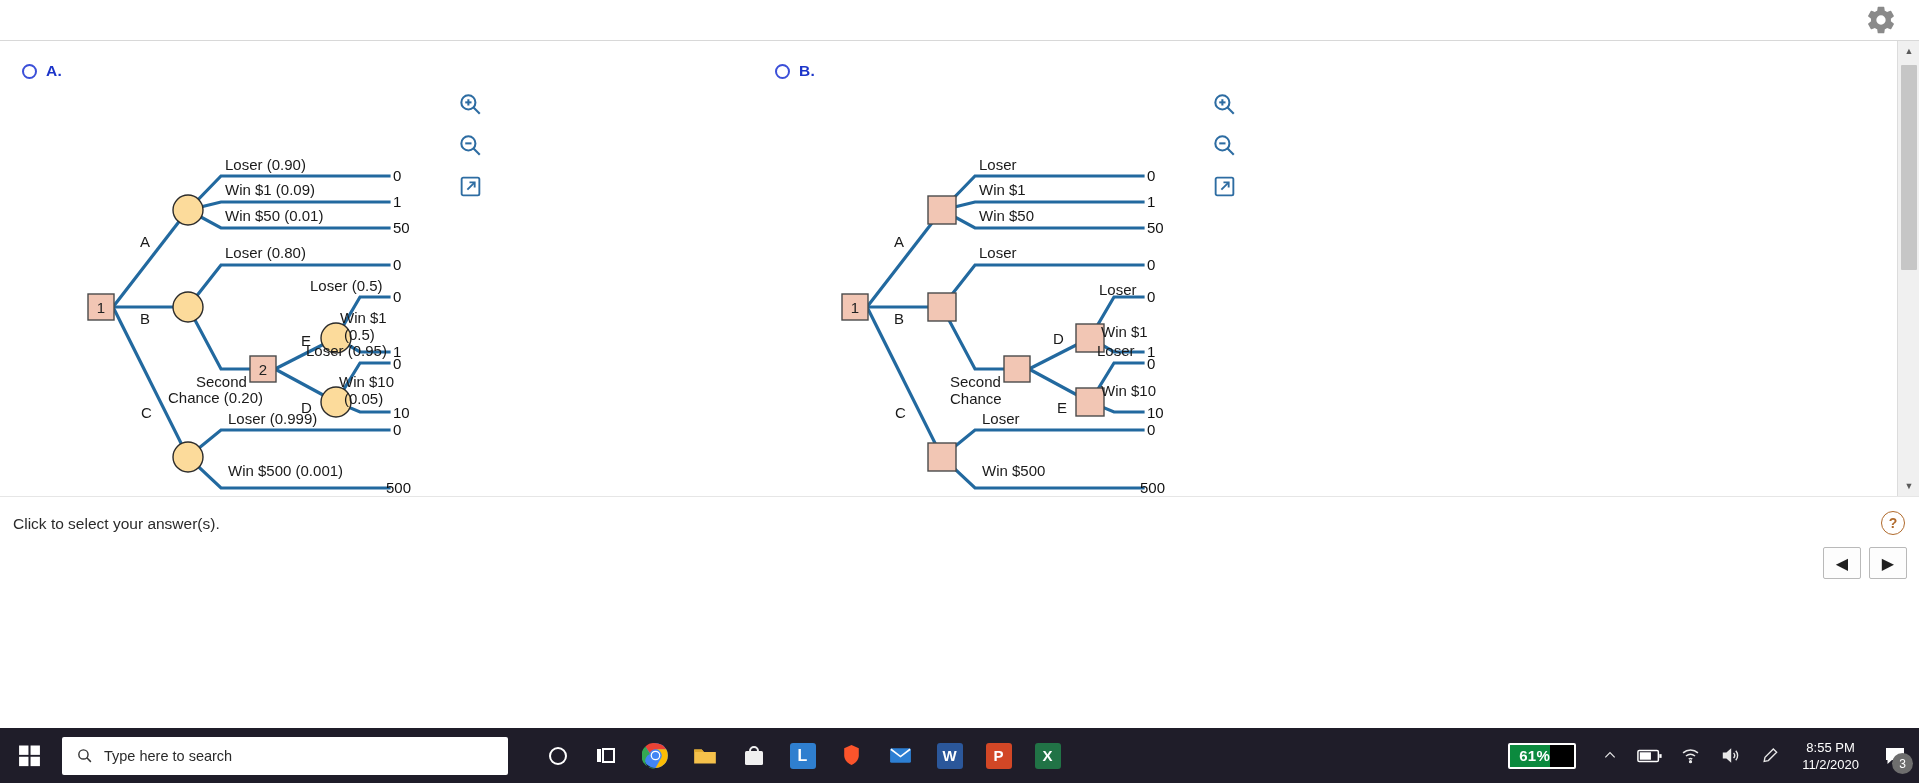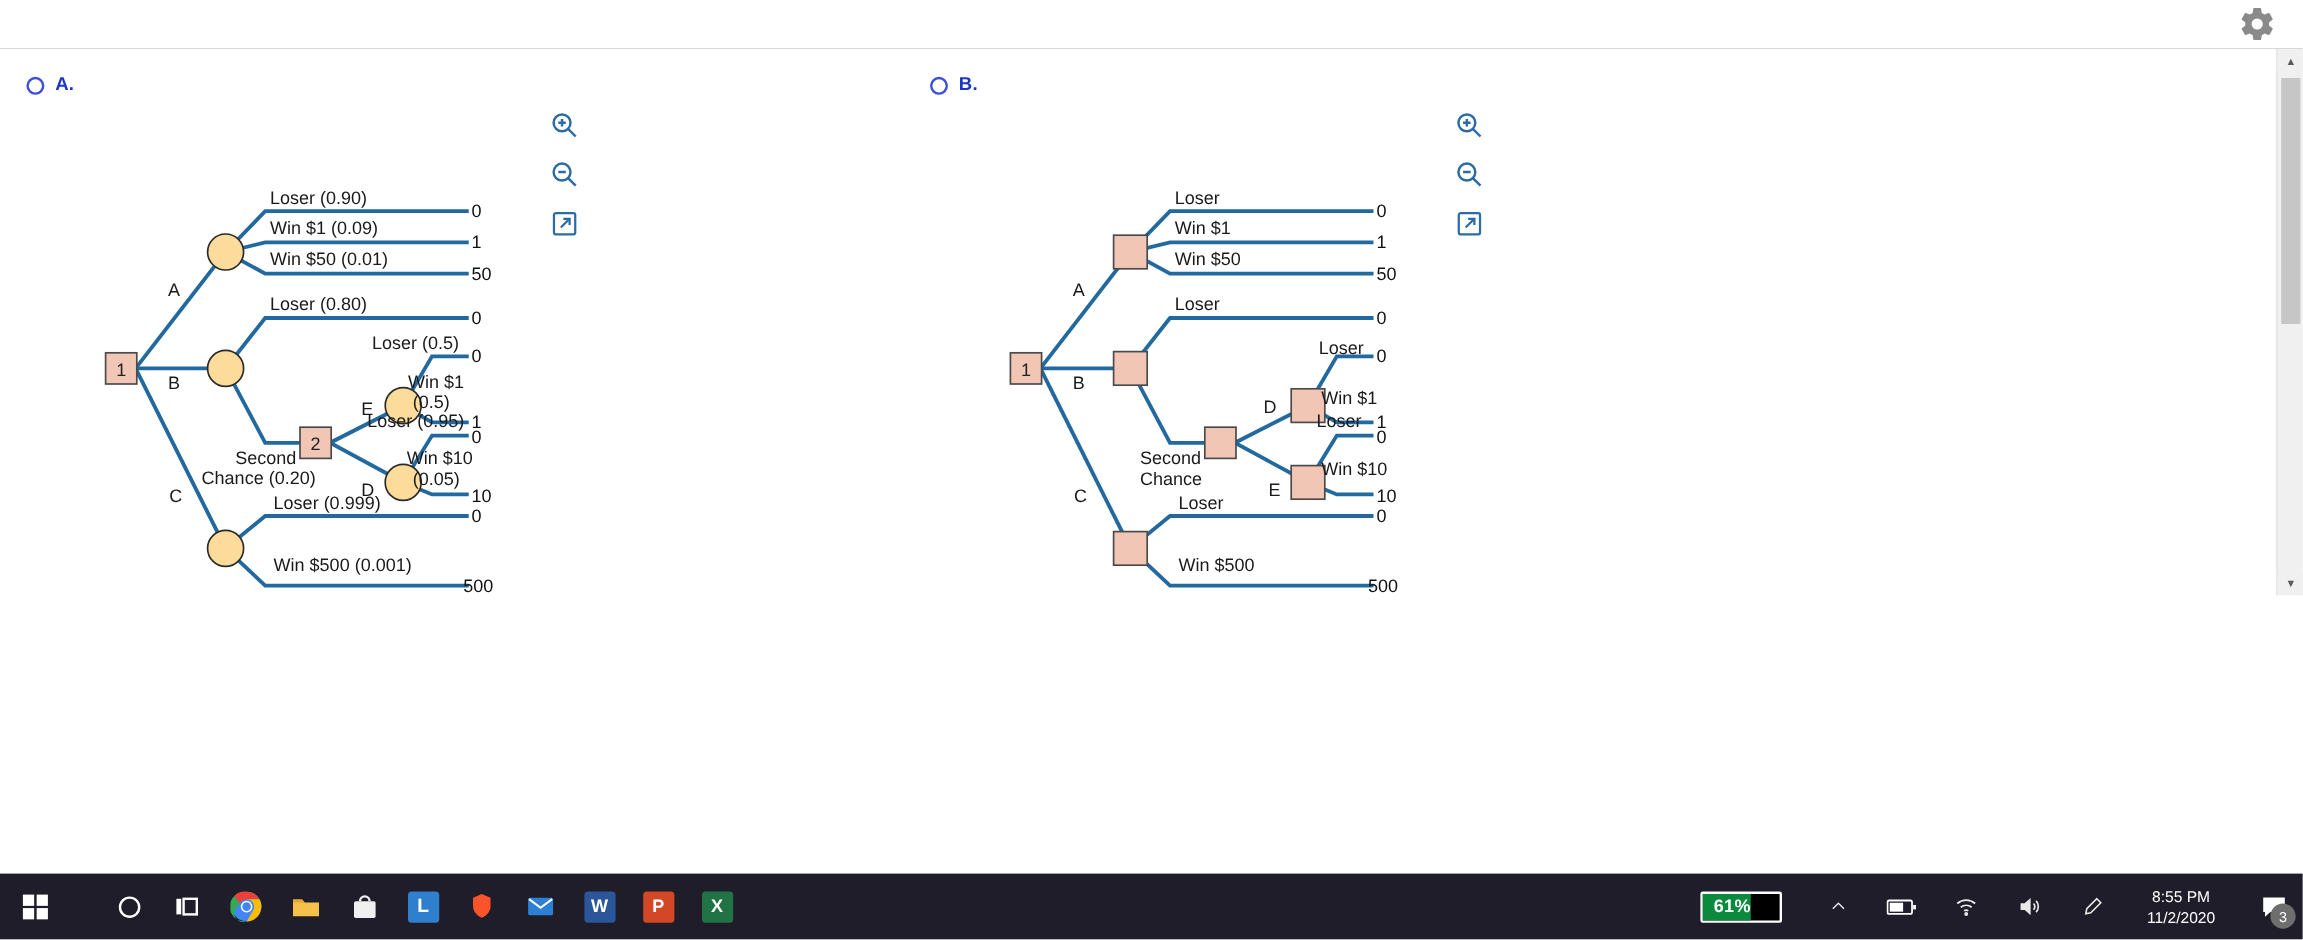--- a/index.html
+++ b/index.html
@@ -121,21 +121,21 @@
   }
   .tb-search-text { font-size: 14.5px; color: #2a2a2a; }
   .tb-icons { display: flex; align-items: center; gap: 4px; margin-left: 27px; }
   .tb-ic {
     width: 45px; height: 55px; display: flex; align-items: center;
     justify-content: center; cursor: pointer; position: relative;
   }
   .tb-ic .sq { width: 26px; height: 26px; border-radius: 3px; }
   .tb-right {
     position: absolute; right: 0; top: 0; height: 55px;
-    display: flex; align-items: center; gap: 13px;
+    display: flex; align-items: center; gap: 0;
   }
   .sys-ic {
     width: 40px; height: 55px; display: flex; align-items: center;
     justify-content: center; color: #e8e8e8; cursor: pointer;
   }
   .battpct {
     height: 26px; min-width: 68px; border: 2px solid #ffffff; border-radius: 2px;
     background: #000; display: flex; align-items: center; position: relative;
     margin-right: 14px; cursor: pointer;
   }
@@ -362,30 +362,45 @@
       </svg>
     </div>
   </div>
 
   <div class="vscroll">
     <div class="vs-arrow">▲</div>
     <div class="vs-thumb"></div>
     <div class="vs-arrow bottom">▼</div>
   </div>
 
+  <div class="footer">
+    <div class="hint">Click to select your answer(s).</div>
+    <div class="help-btn">?</div>
+    <div class="nav-btns">
+      <div class="nav-btn">◀</div>
+      <div class="nav-btn">▶</div>
+    </div>
+  </div>
 
   <div class="taskbar">
     <div class="tb-start">
       <svg viewBox="0 0 24 24" width="25" height="25" fill="#ffffff">
         <rect x="2" y="2.4" width="9" height="9"></rect>
           <rect x="13" y="2.4" width="9" height="9"></rect>
         <rect x="2" y="13.2" width="9" height="9"></rect>
           <rect x="13" y="13.2" width="9" height="9"></rect>
       </svg>
     </div>
+    <div class="tb-search">
+      <svg viewBox="0 0 24 24" width="17" height="17" fill="none" stroke="#333" stroke-width="2">
+        <circle cx="10.5" cy="10.5" r="6.5"></circle>
+          <line x1="15.3" y1="15.3" x2="21" y2="21"></line>
+      </svg>
+      <span class="tb-search-text">Type here to search</span>
+    </div>
     <div class="tb-icons">
       <div class="tb-ic">
         <svg viewBox="0 0 24 24" width="24" height="24" fill="none" stroke="#fff" stroke-width="2">
             <circle cx="12" cy="12" r="8"></circle>
           </svg>
       </div>
       <div class="tb-ic">
         <svg viewBox="0 0 24 24" width="24" height="24" fill="#fff">
             <rect x="2" y="5" width="4" height="13"></rect>
             <rect x="8" y="5" width="11" height="13" fill="none" stroke="#fff" stroke-width="2"></rect>

